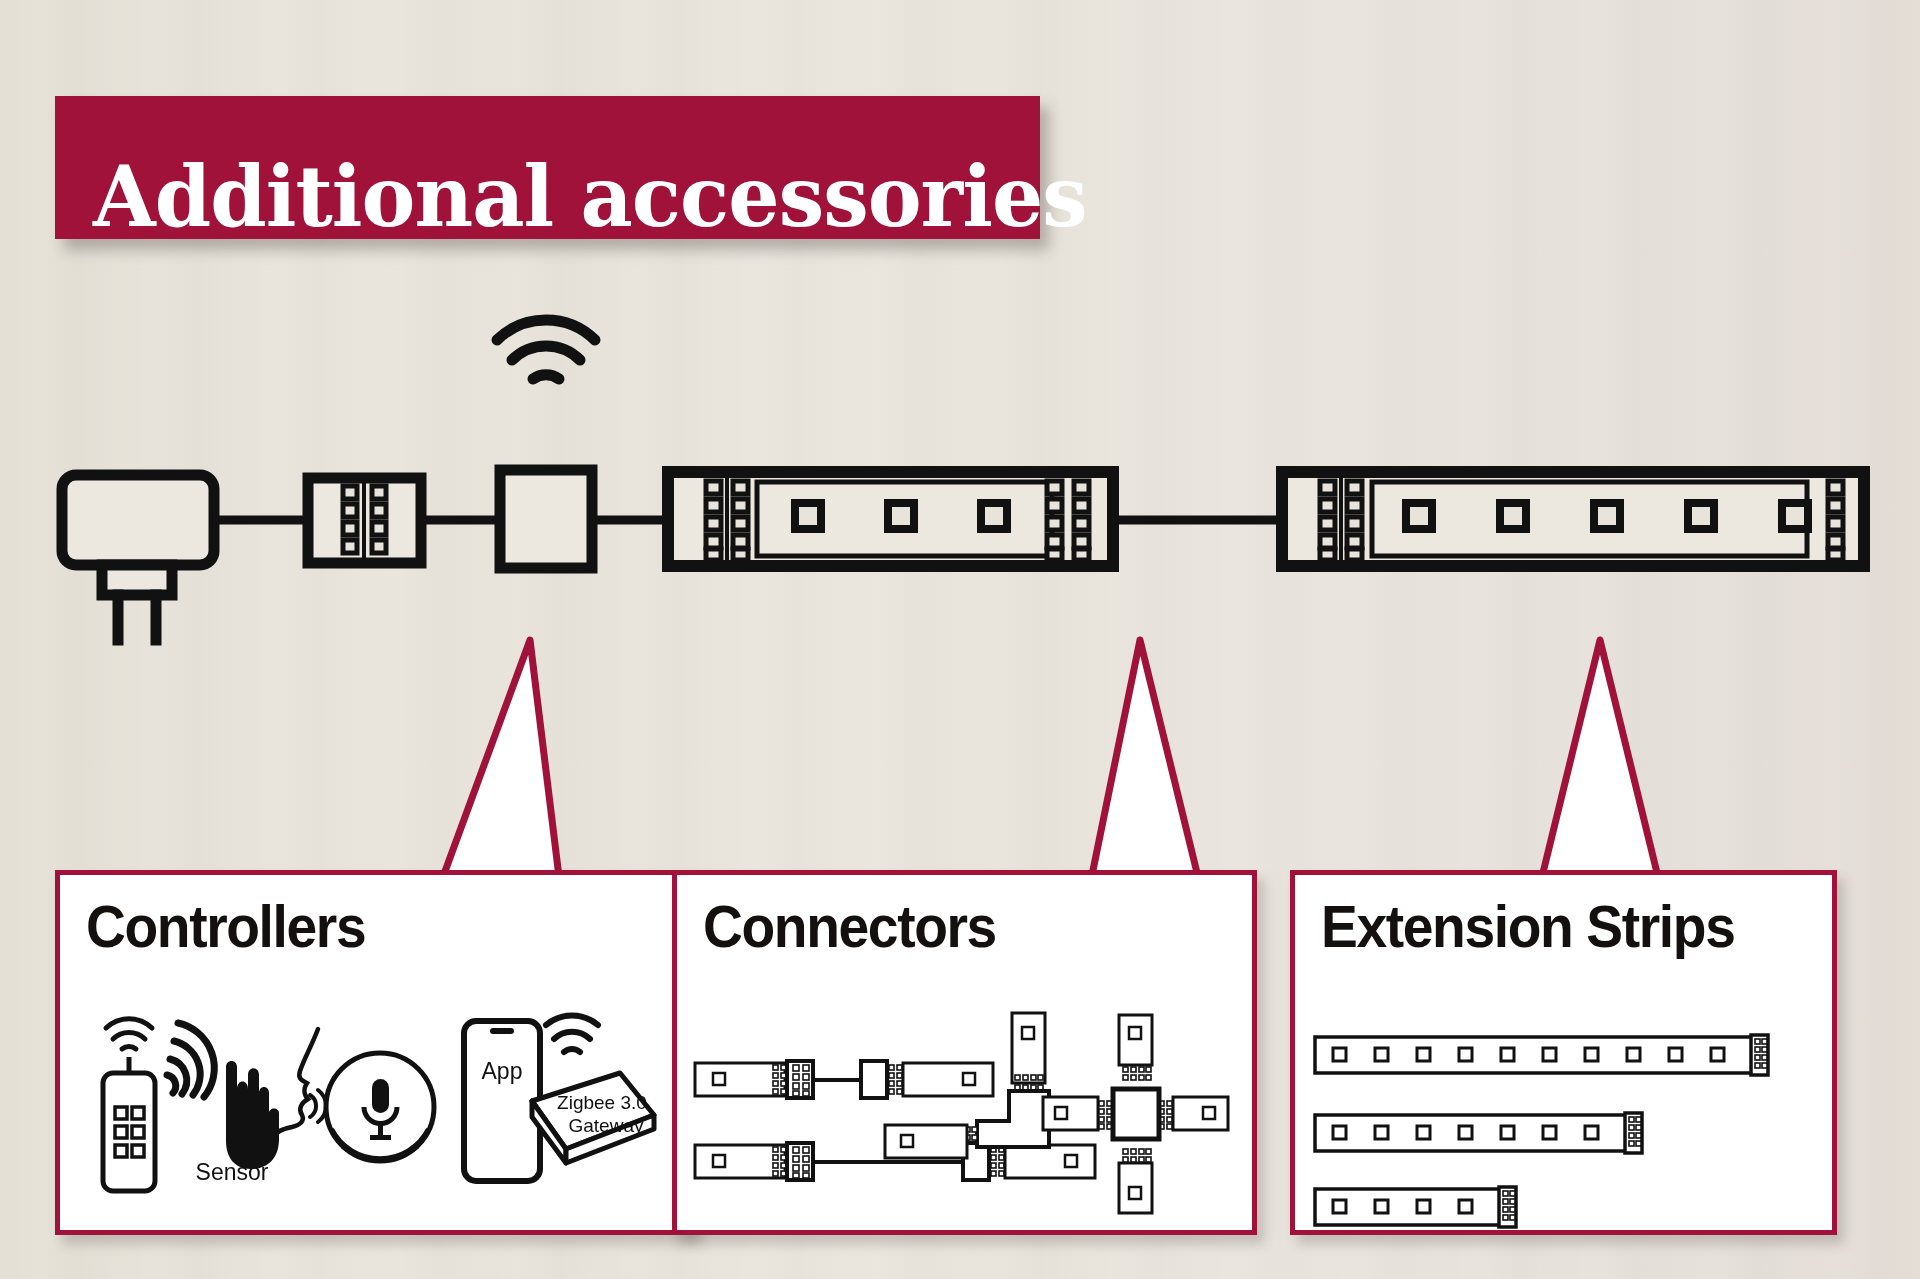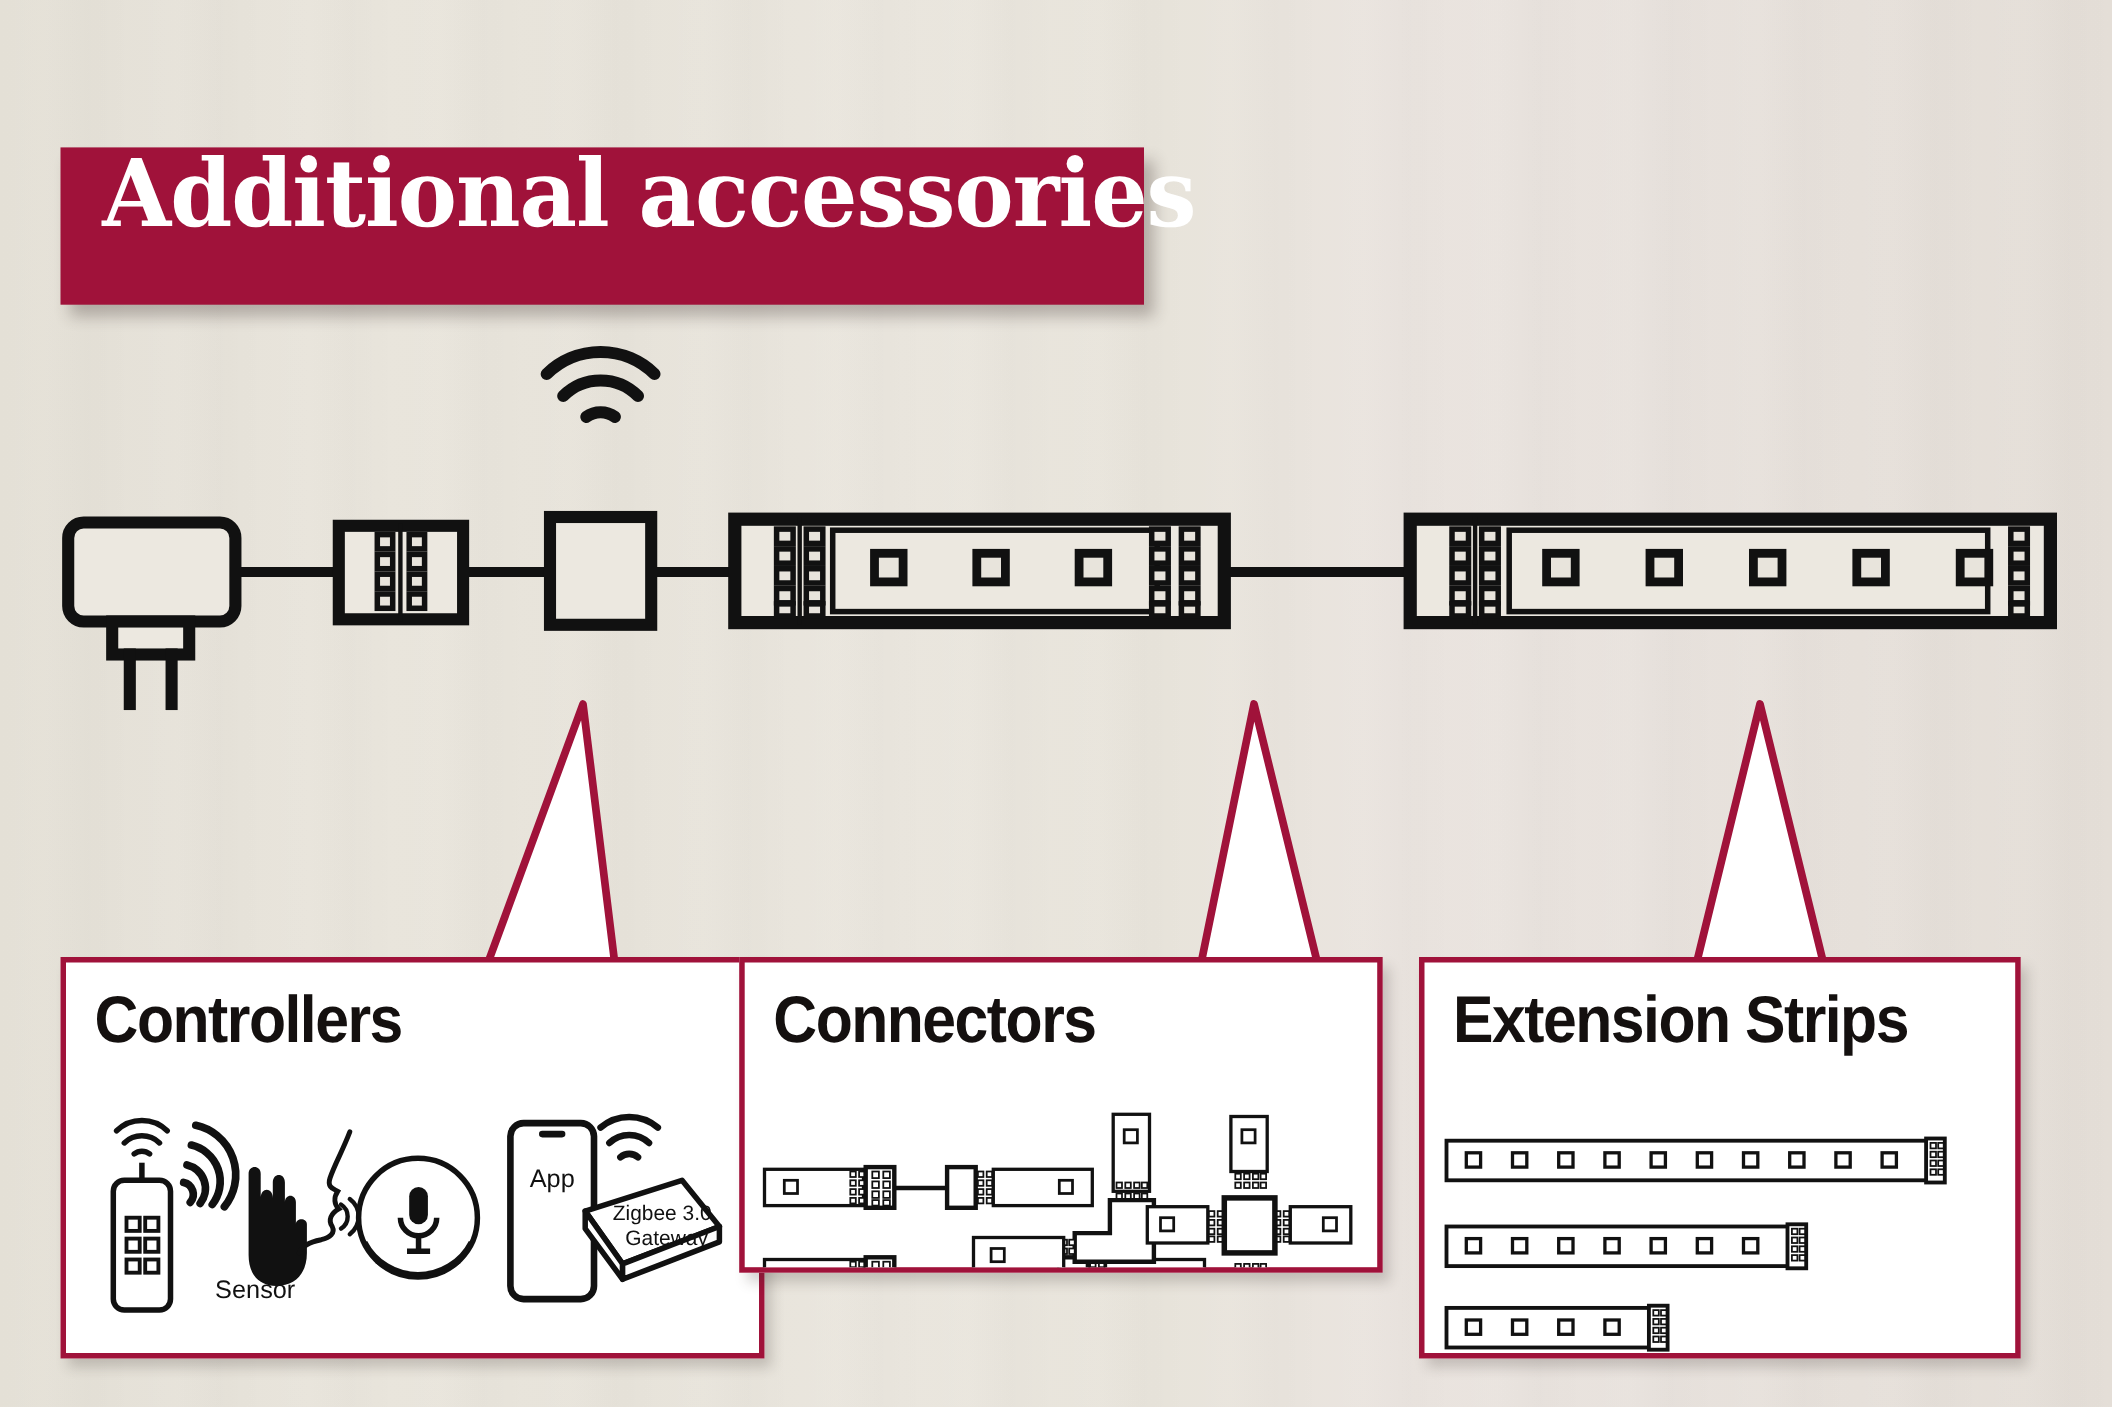--- a/index.html
+++ b/index.html
@@ -29,21 +29,21 @@
        rgba(0,0,0,0.012) 80px,
        rgba(255,255,255,0.0) 120px);
     pointer-events:none;
   }
   
   .banner {
     position:absolute; left:55px; top:96px;
     width:985px; height:143px;
     background:#a0123a;
     box-shadow:9px 11px 13px rgba(60,48,44,0.30);
-    display:flex; align-items:flex-start;margin-top:38px;
+    display:flex; align-items:flex-end;
   }
   .banner-text {
     color:#ffffff;
     font-family:"DejaVu Serif", serif;
     font-weight:bold;
     font-size:85px;
     letter-spacing:-1px;
     padding-left:40px;
     transform:scaleX(0.95);
     transform-origin:left center;
@@ -69,21 +69,21 @@
     font-size:60px;
     color:#14100f;
     letter-spacing:-1.5px;
     transform:scaleX(0.92);
     transform-origin:left top;
     white-space:nowrap;
     line-height:1;
   }
   .card-body { position:absolute; left:0; right:0; bottom:0; top:120px; }
   #card-controllers { left:55px;  top:870px; width:640px; height:365px; }
-  #card-connectors  { left:672px; top:870px; width:585px; height:287px;padding-left:24px; }
+  #card-connectors  { left:672px; top:870px; width:585px; height:365px;padding-left:24px; }
   #card-extensions  { left:1290px;top:870px; width:547px; height:365px; }
   .icon-label {
     font-family:"Liberation Sans", sans-serif;
     font-size:23px; fill:#111;
   }
   svg { display:block; overflow:visible; }
 </style>
 </head>
 <body>
 

